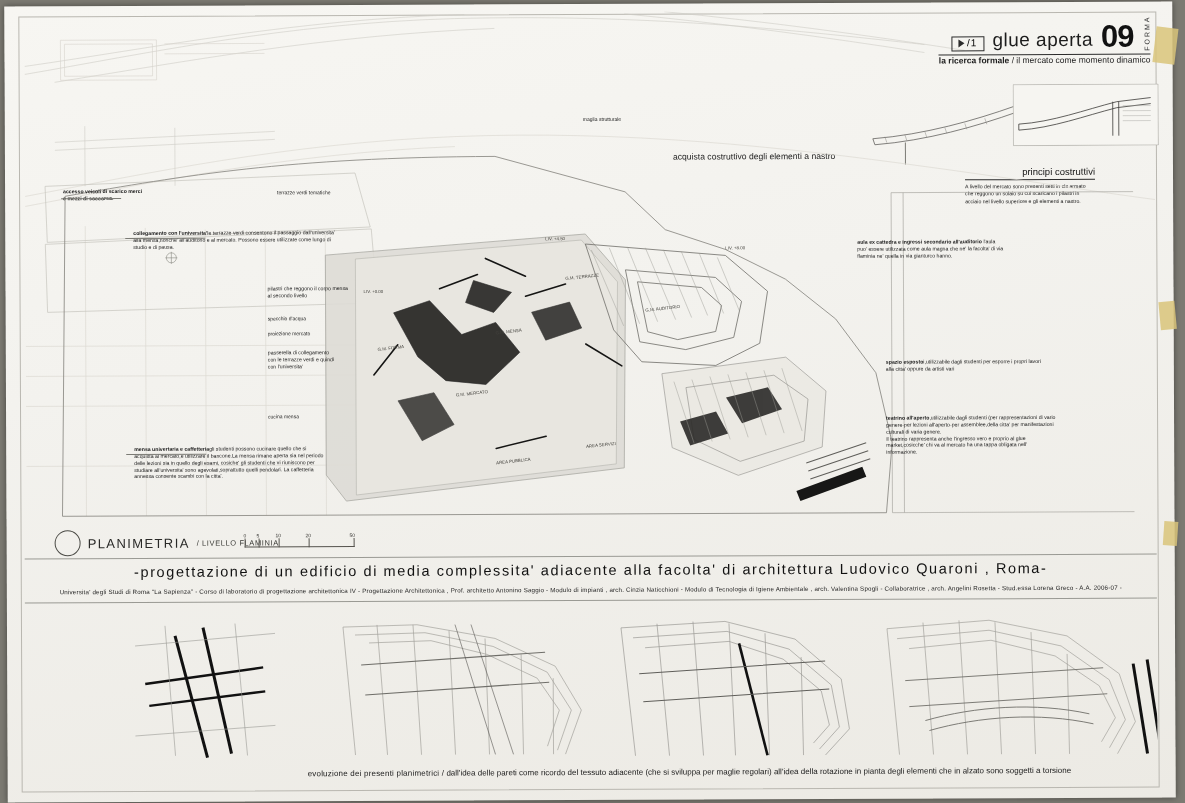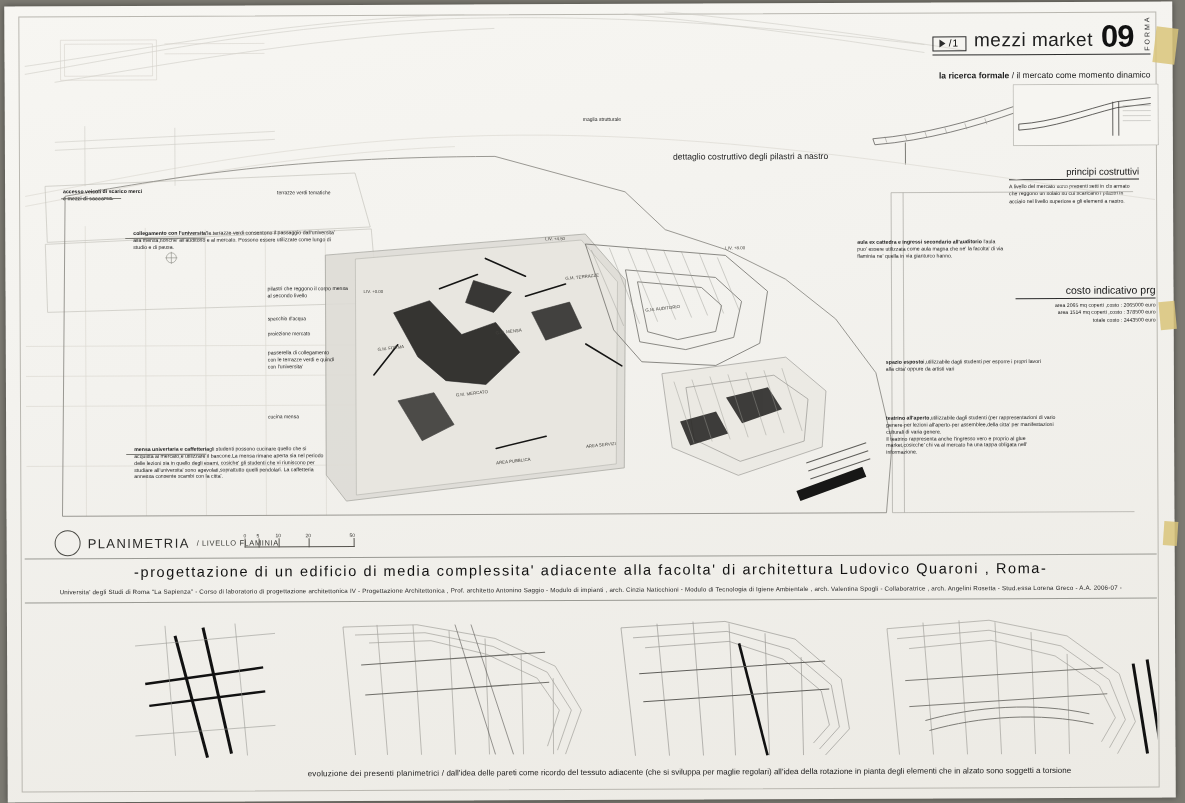--- a/index.html
+++ b/index.html
@@ -50,21 +50,21 @@
     border-top:4px solid transparent;border-bottom:4px solid transparent;
   }
   .hdr-title { font-size:19px; letter-spacing:.5px; color:#1d1d1d; }
   .hdr-num   { font-size:31px; font-weight:bold; letter-spacing:-1px; color:#111; line-height:.9; }
   .hdr-vert  {
     font-size:7px; letter-spacing:2px; color:#333;
     writing-mode:vertical-rl; transform:rotate(180deg);
     margin-left:2px; padding-bottom:2px;
   }
   .hdr-rule { border-top:1px solid #2c2c2c; margin-top:3px; }
-  .hdr-sub { font-size:8.5px; color:#222; margin-top:15px; }
+  .hdr-sub { font-size:8.5px; color:#222; margin-top:0; }
   .hdr-sub b { font-weight:bold; }
 
   
   .ann { position:absolute; color:#1b1b1b; }
   .ann .t { font-size:5.2px; line-height:1.32; }
   .ann .t b { font-weight:bold; }
   .lbl { position:absolute; font-size:6px; color:#1d1d1d; }
   .lbl.sm { font-size:5px; }
 
   
@@ -144,21 +144,21 @@
       <path d="M140 30 L240 30 M140 40 L240 40"></path>
     </g>
   </svg>
 
   <div class="hdr">
     <div class="hdr-row1">
       <div class="play-box">
         <span class="play-tri"></span>
         <span>/1</span>
       </div>
-      <div class="hdr-title">mezzi market</div>
+      <div class="hdr-title">glue aperta</div>
       <div class="hdr-num">09</div>
       <div class="hdr-vert">FORMA</div>
     </div>
     <div class="hdr-rule"></div>
     <div class="hdr-sub">
       <b>la ricerca formale</b><span> / il mercato come momento dinamico</span>
     </div>
   </div>
 
   <svg style="position:absolute;left:860px;top:80px;width:300px;height:90px;" viewBox="0 0 300 90">
@@ -180,36 +180,29 @@
       <path d="M6 40 C40 38 72 26 104 18 L138 14"></path>
       <path d="M6 46 C40 44 72 32 104 24 L138 20"></path>
       <path d="M100 18 L100 52 M106 18 L106 52"></path>
       <path d="M6 40 L6 46"></path>
     </g>
     <g fill="none" stroke="#9b9a95" stroke-width="0.4">
       <path d="M110 22 L138 22 M110 27 L138 27 M110 32 L138 32 M110 37 L138 37"></path>
     </g>
   </svg>
 
-  <div class="lbl" style="left:668px;top:148px;font-size:8.6px;">dettaglio costruttivo degli pilastri a nastro</div>
+  <div class="lbl" style="left:668px;top:148px;font-size:8.6px;">acquista costruttivo degli elementi a nastro</div>
   <div class="vl" style="left:900px;top:140px;height:22px;"></div>
 
-  <div style="position:absolute;left:1004px;top:164px;width:130px;">
+  <div style="position:absolute;left:960px;top:164px;width:130px;">
     <div class="panel-title" style="text-align:right;">principi costruttivi</div>
     <div class="panel-rule"></div>
     <div class="panel-body">A livello del mercato sono presenti  setti in cls  armato che reggono un solaio su cui scaricano i  pilastri in acciaio nel livello superiore e gli elementi a nastro.</div>
   </div>
 
-  <div style="position:absolute;left:1010px;top:282px;width:140px;">
-    <div class="panel-title" style="text-align:right;font-size:10.5px;">costo indicativo prg</div>
-    <div class="panel-rule"></div>
-    <div class="panel-body" style="text-align:right;">area 2065 mq  coperti ,costo : 2065000 euro</div>
-    <div class="panel-body" style="text-align:right;">area 1514 mq  coperti ,costo :  378500 euro</div>
-    <div class="panel-body" style="text-align:right;">totale costo : 2443500 euro</div>
-  </div>
 
   <div id="plan">
   <svg viewBox="0 0 1130 480" width="1130" height="480">
 
     <g stroke="#dcdad3" stroke-width="0.7" fill="none">
       <path d="M0 150 C120 128 260 98 430 92 C600 86 760 104 900 124 C1000 138 1070 150 1130 158"></path>
       <path d="M0 160 C120 138 260 108 430 102"></path>
       <path d="M0 300 L360 300 M0 330 L360 330 M0 360 L360 360 M0 420 L330 420"></path>
       <path d="M60 180 L60 470 M120 182 L120 470 M180 184 L180 470 M240 186 L240 470 M300 188 L300 470"></path>
     </g>

